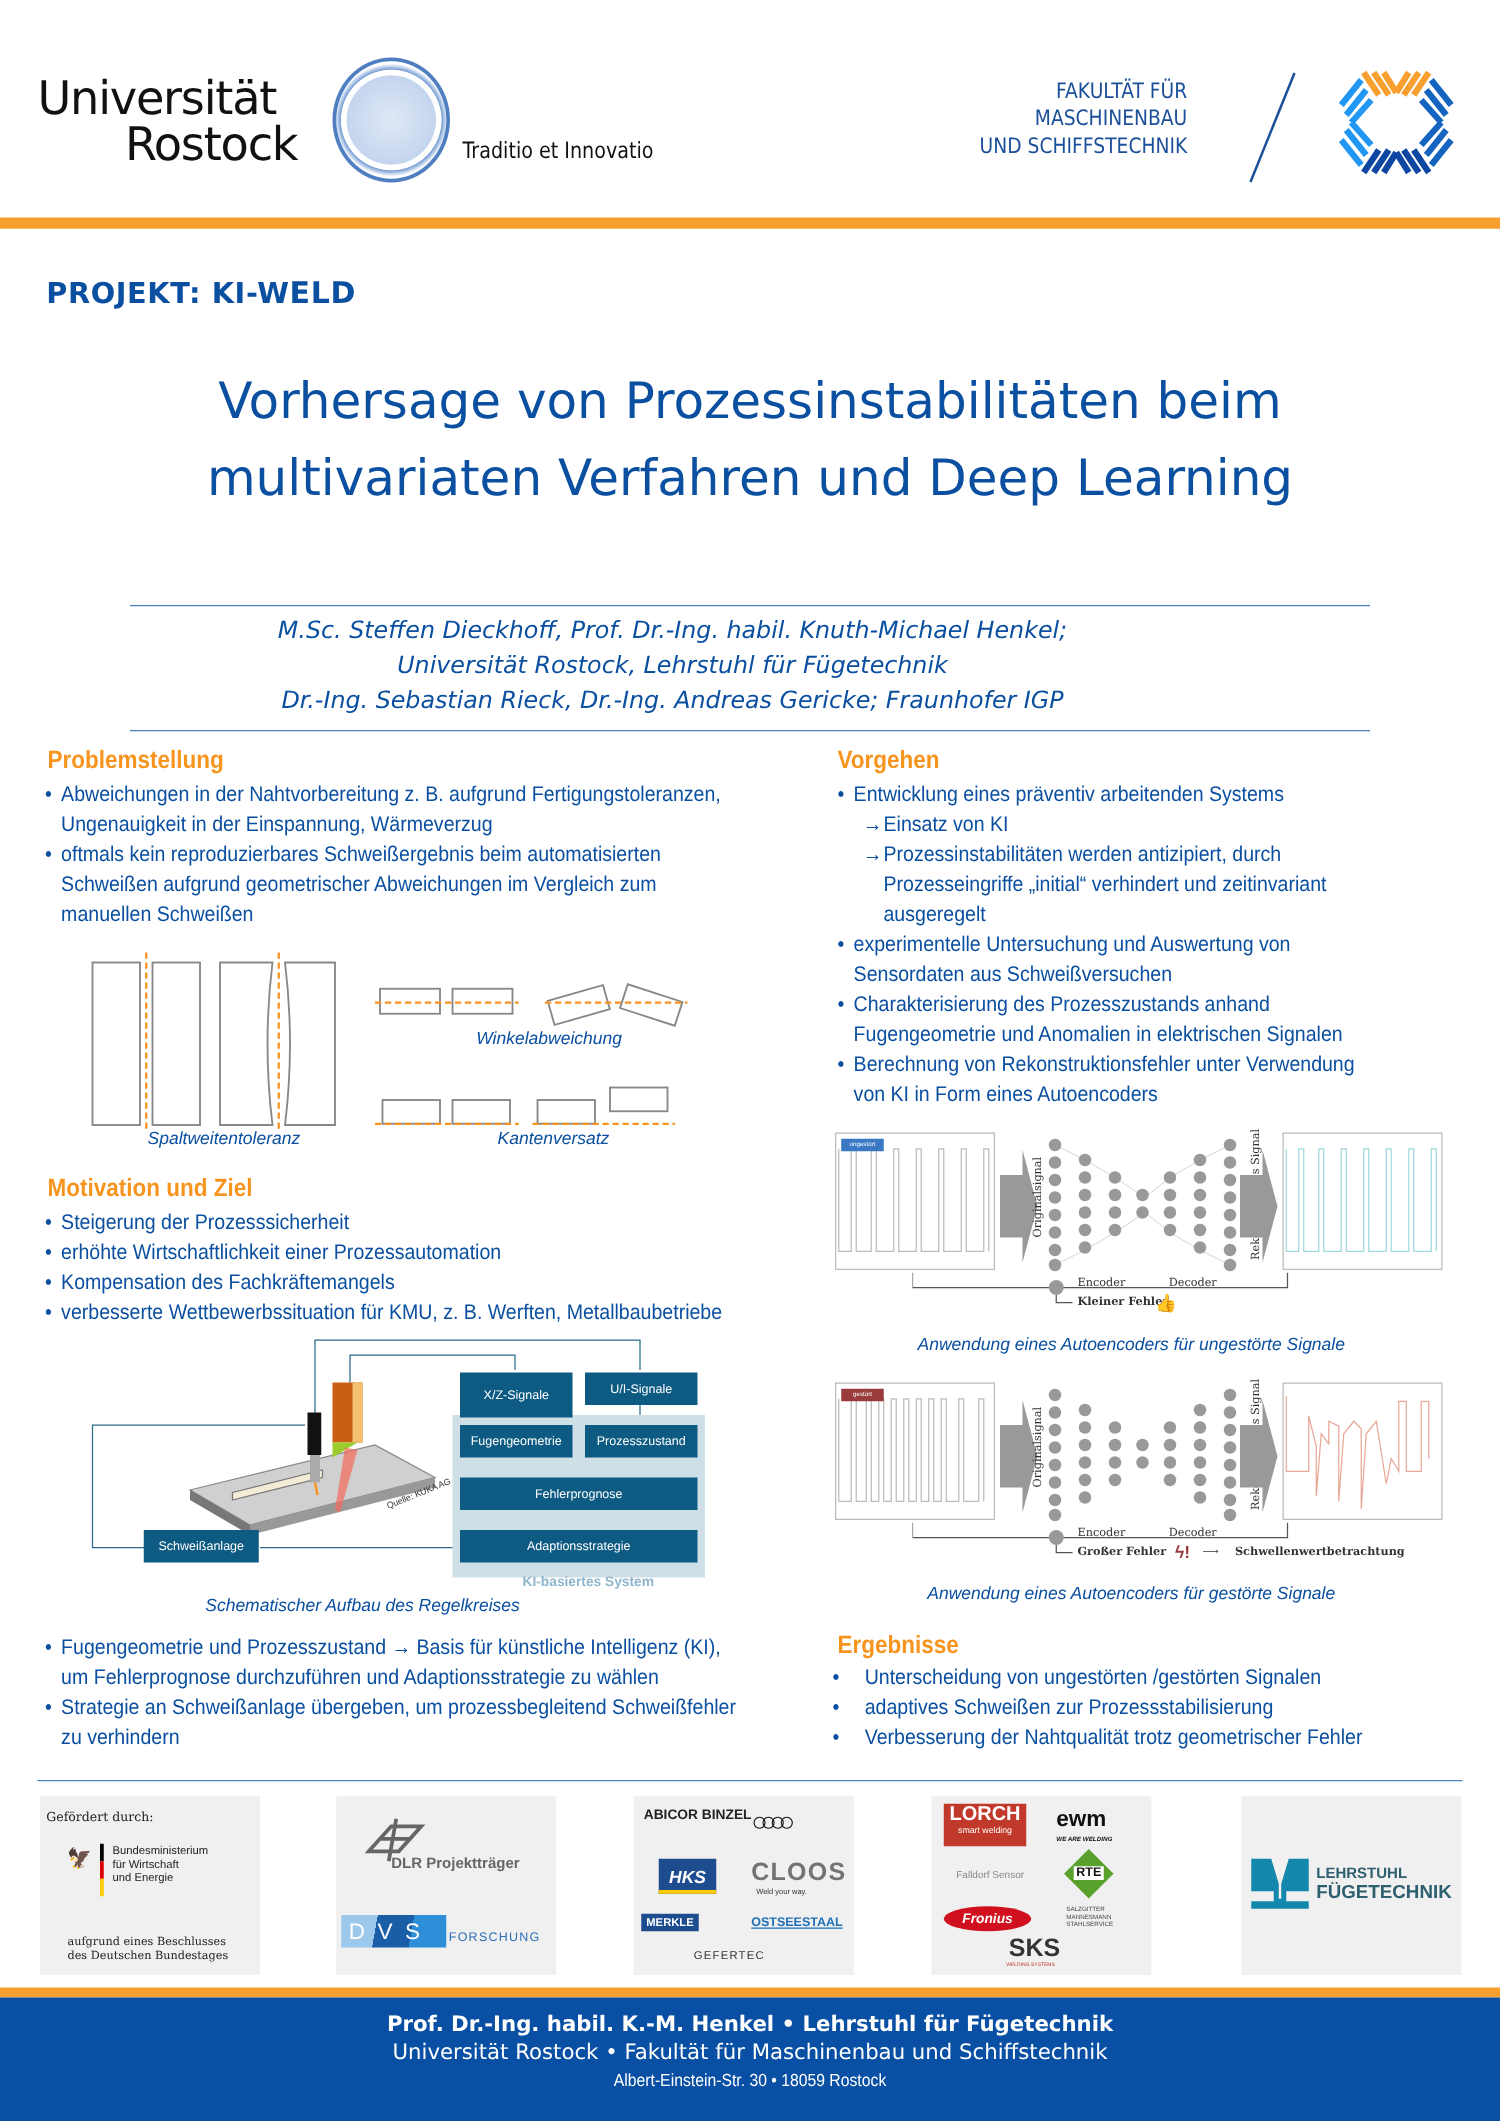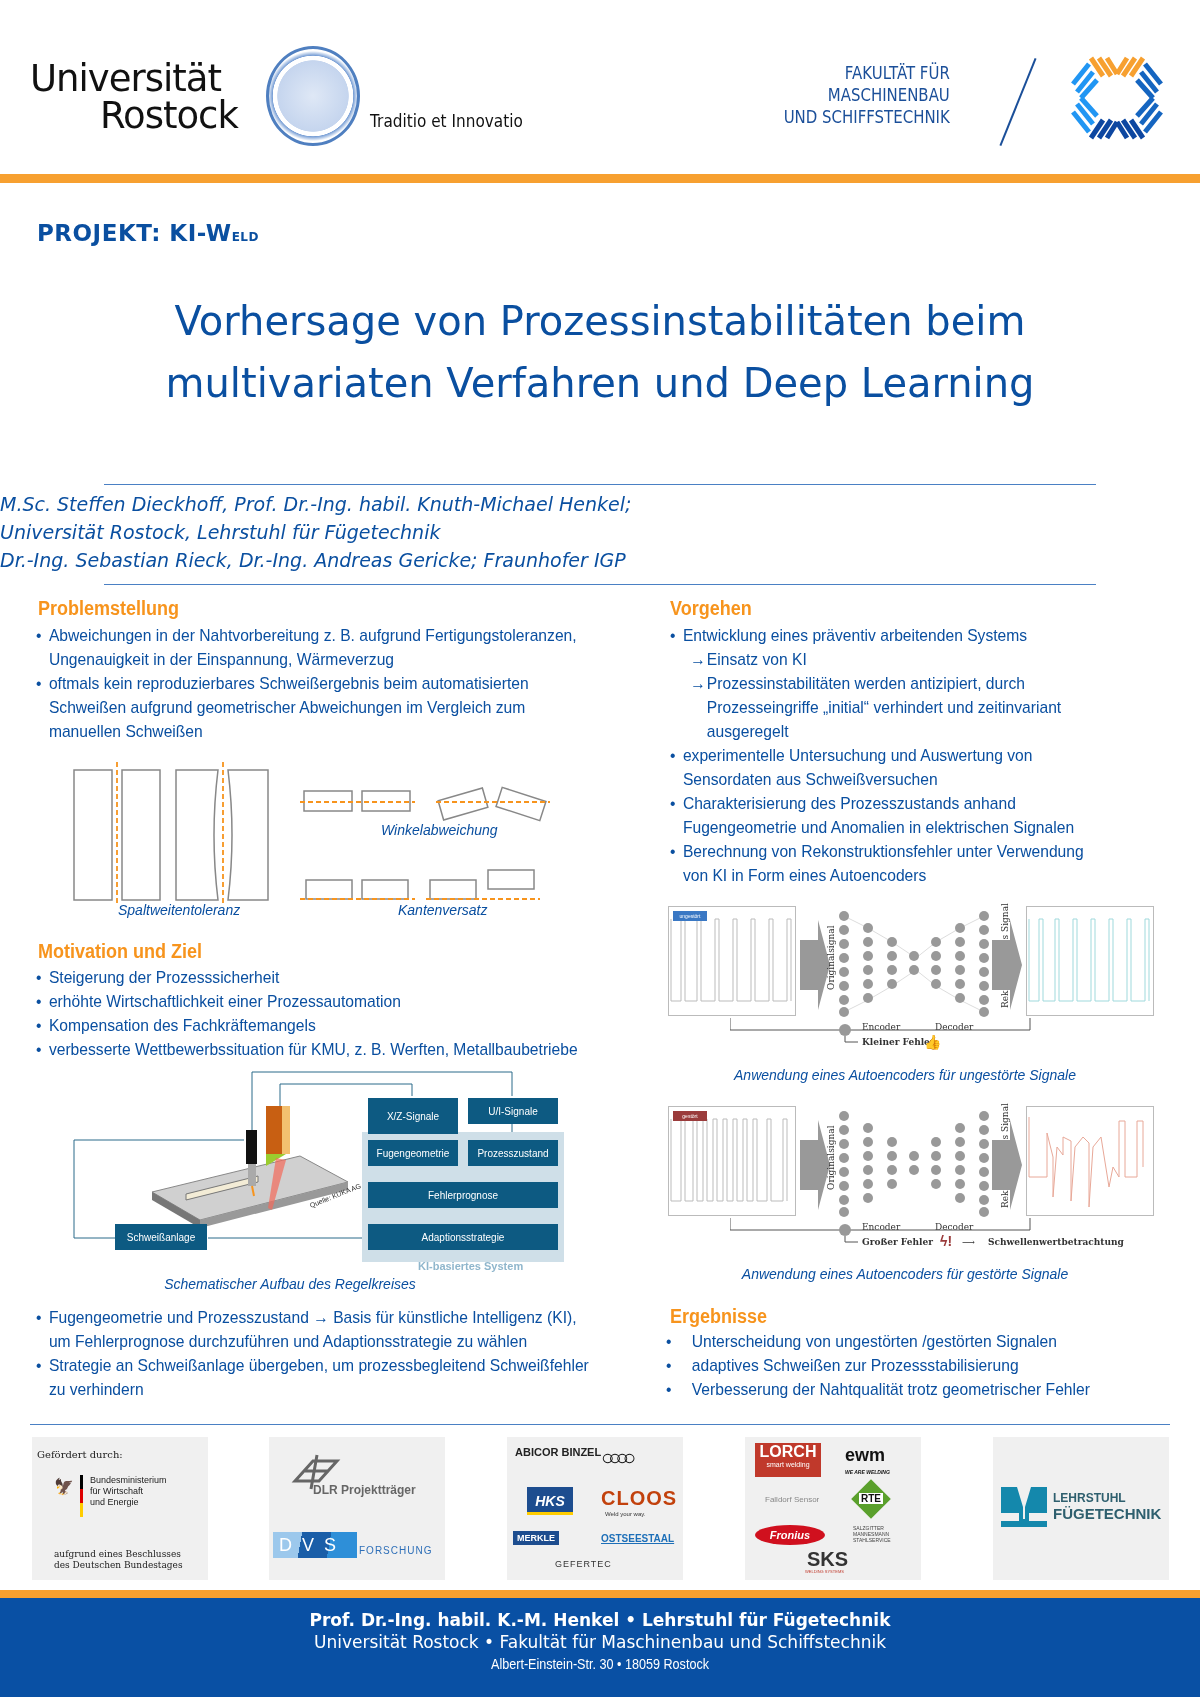--- a/index.html
+++ b/index.html
@@ -11,24 +11,24 @@
 .uni-name .l1{font-size:37px;letter-spacing:-1px}
 .uni-name .l2{font-size:37px;padding-left:70px;letter-spacing:-1px}
 .seal{left:266px;top:46px;width:94px;height:100px;border-radius:50%;border:3px solid #4f7fc0;background:radial-gradient(circle,#dfe8f6 0,#c5d5ee 55%,#fff 56%,#fff 62%,#7aa0d6 63%,#fff 70%)}
 .motto{left:370px;top:110px;font-size:18px;color:#111;font-family:"DejaVu Sans",sans-serif;transform:scaleX(.85);transform-origin:left}
 .fak{right:250px;top:62px;text-align:right;font-size:17px;line-height:22px;color:#1b4f99;font-family:"DejaVu Sans",sans-serif;transform:scaleX(.88);transform-origin:right}
 .fak-slash{left:1017px;top:55px;width:2px;height:94px;background:#1b4f99;transform:rotate(22deg)}
 .fak-logo{left:1065px;top:50px;width:104px;height:96px}
 .orange-bar{left:0;top:174px;width:1200px;height:9px;background:#f7a030}
 
 .proj{left:37px;top:220px;font-family:"DejaVu Sans",sans-serif;font-weight:bold;font-size:23px;color:#0a4fa0;letter-spacing:.5px}
-.proj .sc{font-size:12px}
+.proj .sc{font-size:24px}
 .title{left:0;top:290px;width:1200px;text-align:center;font-family:"DejaVu Sans",sans-serif;font-weight:normal;font-size:40px;line-height:62px;color:#0a4fa0}
 .hr{height:1px;background:#4a80c4}
-.authors{left:0;top:490px;width:1076px;font-family:"DejaVu Sans",sans-serif;font-style:italic;font-size:19px;line-height:28px;color:#0a4fa0}
+.authors{left:0;top:490px;width:1076px;text-align:center;font-family:"DejaVu Sans",sans-serif;font-style:italic;font-size:19px;line-height:28px;color:#0a4fa0}
 
 .h2{font-weight:bold;font-size:20px;color:#f7941d;transform:scaleX(.9);transform-origin:left}
 ul.b{list-style:none;font-size:17px;line-height:24px;color:#0a4fa0}
 ul.b li{position:relative;padding-left:14px;transform:scaleX(.92);transform-origin:left;white-space:nowrap}
 ul.b li:before{content:"•";position:absolute;left:0}
 ul.b li.sub{padding-left:40px}
 ul.b li.sub:before{content:"→";left:22px}
 ul.b li.nb:before{content:""}
 ul.b.wide li{padding-left:28px}
 .cap{font-style:italic;font-size:14px;color:#0a4fa0;text-align:center}
@@ -384,21 +384,21 @@
     </svg>
   <div class="abs" style="left:44px;top:46px;font-weight:bold;font-size:12px;color:#666">DLR Projektträger</div>
   <div class="abs" style="left:4px;top:95px;width:84px;height:26px;background:linear-gradient(100deg,#9cc8ec 0,#9cc8ec 33%,#1a5ea8 33%,#1a5ea8 66%,#2e8fd8 66%);color:#fff;font-size:18px;letter-spacing:10px;padding-left:6px;line-height:26px">DVS</div>
   <div class="abs" style="left:90px;top:108px;font-size:10px;color:#2e6fb8;letter-spacing:1px">FORSCHUNG</div>
 </div>
 
 <div class="logo-card" style="left:507px;width:176px">
   <div class="abs" style="left:8px;top:10px;font-weight:bold;font-size:11px;line-height:11px;color:#222"><span>ABICOR BINZEL</span></div>
   <div class="abs" style="left:94px;top:8px;font-size:22px;letter-spacing:-6px;color:#111">○○○○</div>
   <div class="abs" style="left:20px;top:50px;width:46px;height:28px;background:#1d4d8f;color:#fff;font-weight:bold;font-style:italic;font-size:14px;text-align:center;line-height:28px;border-bottom:3px solid #fc0">HKS</div>
-  <div class="abs" style="left:94px;top:50px;font-weight:bold;font-size:20px;color:#c2410c;letter-spacing:1px">CLOOS</div>
+  <div class="abs" style="left:94px;top:50px;font-weight:bold;font-size:20px;color:#737373;letter-spacing:1px">CLOOS</div>
   <div class="abs" style="left:98px;top:74px;font-size:6px;color:#333">Weld your way.</div>
   <div class="abs" style="left:6px;top:94px;background:#1d4d8f;color:#fff;font-size:9px;font-weight:bold;padding:2px 4px">MERKLE</div>
   <div class="abs" style="left:94px;top:96px;font-weight:bold;font-size:10px;color:#1d6fb8;text-decoration:underline">OSTSEESTAAL</div>
   <div class="abs" style="left:48px;top:122px;font-size:9px;color:#333;letter-spacing:1px">GEFERTEC</div>
 </div>
 
 <div class="logo-card" style="left:745px;width:176px">
   <div class="abs" style="left:10px;top:6px;width:66px;height:34px;background:#c0392b;color:#fff;text-align:center">
     <div style="font-weight:bold;font-size:16px;line-height:18px">LORCH</div>
     <div style="font-size:7px">smart welding</div>

